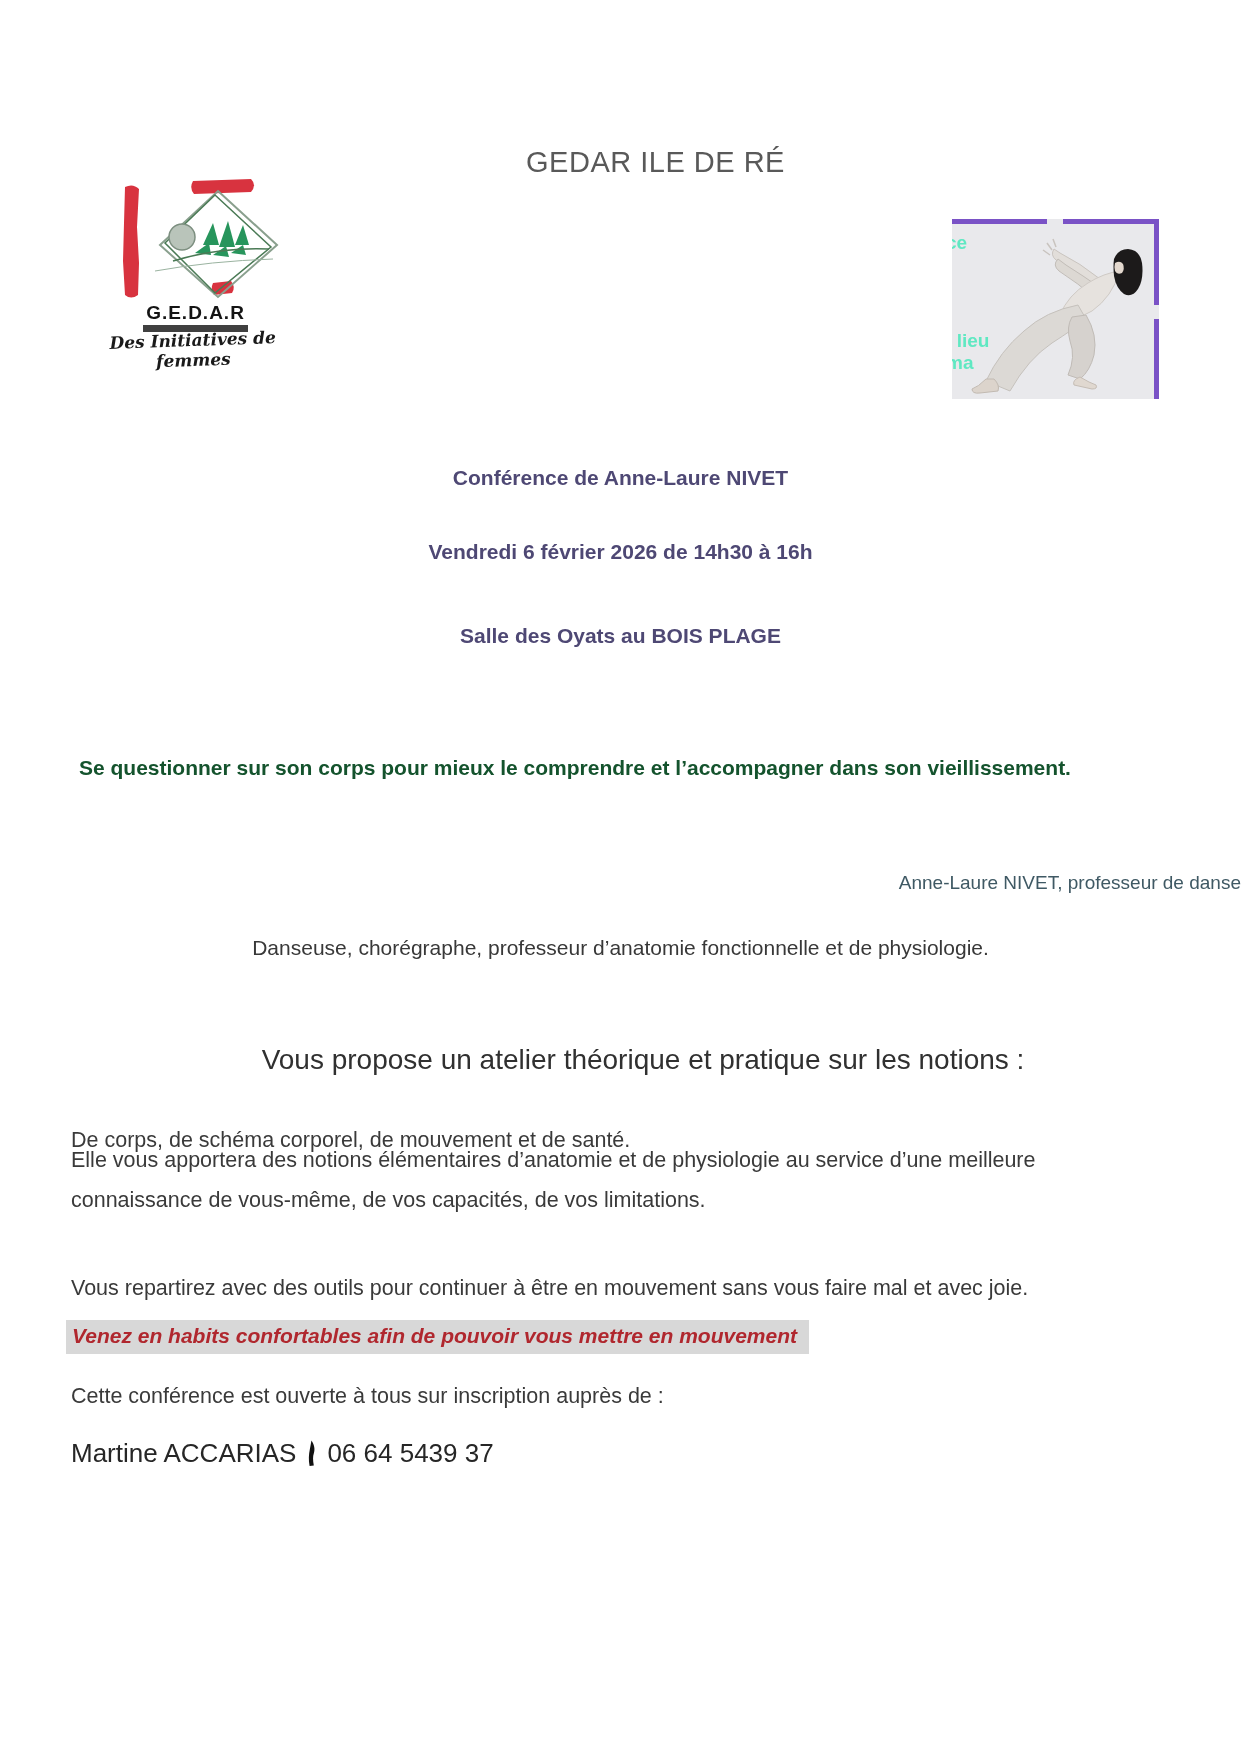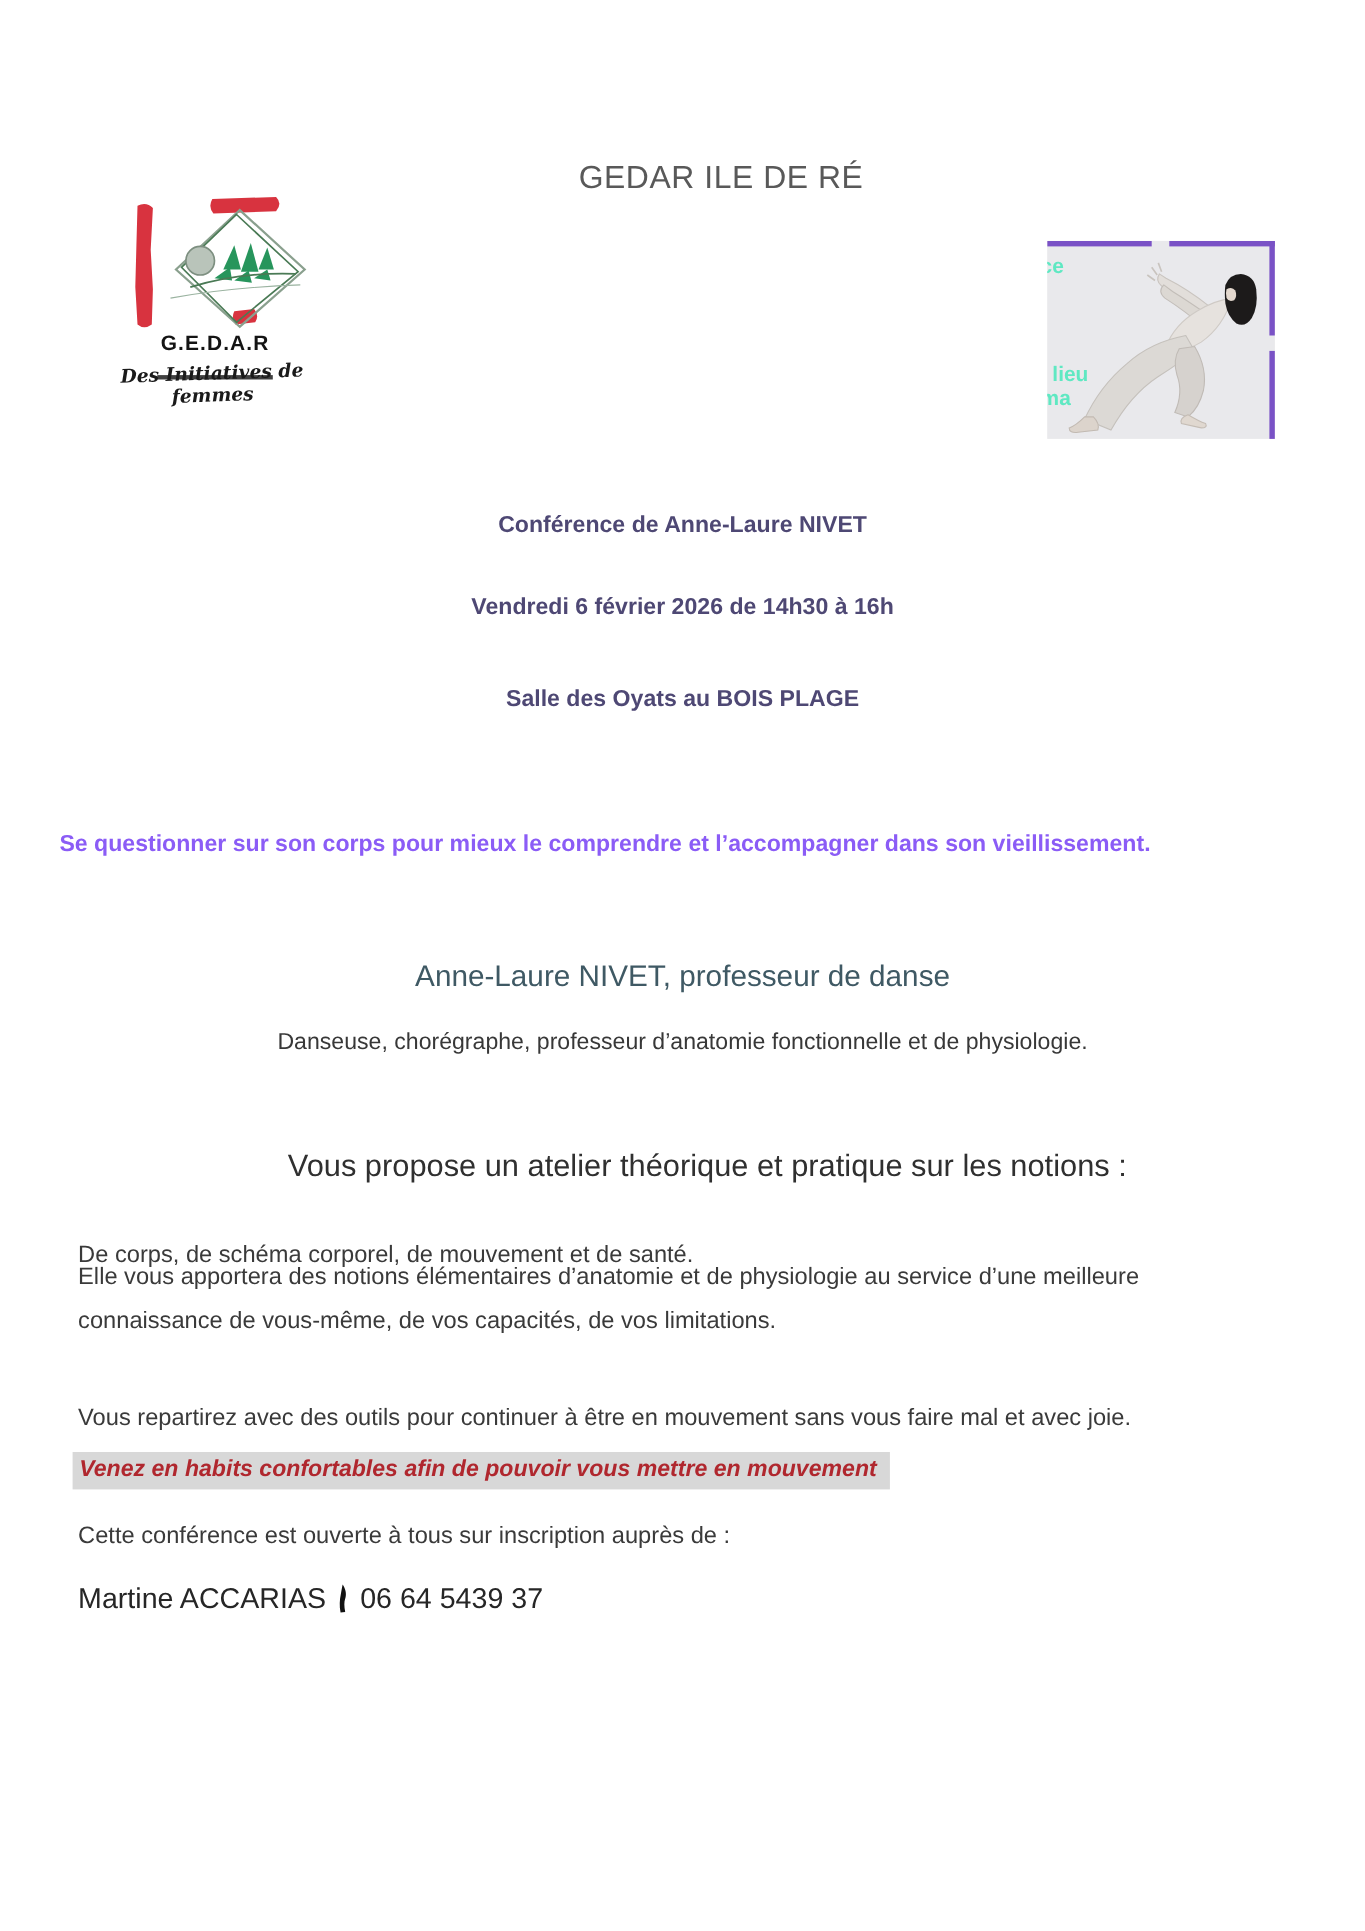--- a/index.html
+++ b/index.html
@@ -16,21 +16,21 @@
     text-align:center; padding-left:70px;
     font-size:29px; color:#595959; letter-spacing:0.5px;
   }
 
   
   .logo { position:absolute; left:85px; top:175px; width:225px; height:175px; }
   .logo svg { position:absolute; left:0; top:0; }
   .logo-acronym {
     position:absolute; left:58px; top:127px; width:105px;
     text-align:center; font-size:19px; font-weight:bold; color:#141414;
-    letter-spacing:1px; border-bottom:4px solid #404040; padding-bottom:17px;
+    letter-spacing:1px; border-bottom:7px solid #404040; padding-bottom:1px;
   }
   .logo-tagline {
     position:absolute; left:-12px; top:155px; width:240px; text-align:center;
     font-family:"DejaVu Serif", serif; font-style:italic; font-weight:bold;
     font-size:17px; color:#1a1a1a; transform:rotate(-2deg);
   }
 
   
   .photo {
     position:absolute; left:952px; top:219px; width:207px; height:180px;
@@ -52,26 +52,26 @@
   .h-purple {
     position:absolute; left:0; right:0; text-align:center;
     font-size:21px; font-weight:bold; color:#4E4874;
   }
   .h1 { top:466px; }
   .h2 { top:540px; }
   .h3 { top:624px; }
 
   
   .intro-bold {
-    position:absolute; left:54px; top:756px; width:1100px;
-    font-size:21px; font-weight:bold; color:#8b5cf6;
+    position:absolute; left:79px; top:756px; width:1100px;
+    font-size:21px; font-weight:bold; color:#14532d;
   }
   .speaker-name {
-    position:absolute; left:0; right:0; top:872px; text-align:center;
-    font-size:27px; color:#3F5964;
+    position:absolute; left:0; right:0; top:872px; text-align:right;
+    font-size:19px; color:#3F5964;
   }
   .speaker-bio {
     position:absolute; left:0; right:0; top:936px; text-align:center;
     font-size:21px; color:#383838;
   }
   .workshop-heading {
     position:absolute; left:0; right:0; top:1044px; text-align:center;
     font-size:28px; color:#303030;padding-left:45px;
   }
   .para { position:absolute; left:71px; width:1085px; font-size:21.5px; color:#3A3A3A; line-height:40px; }

